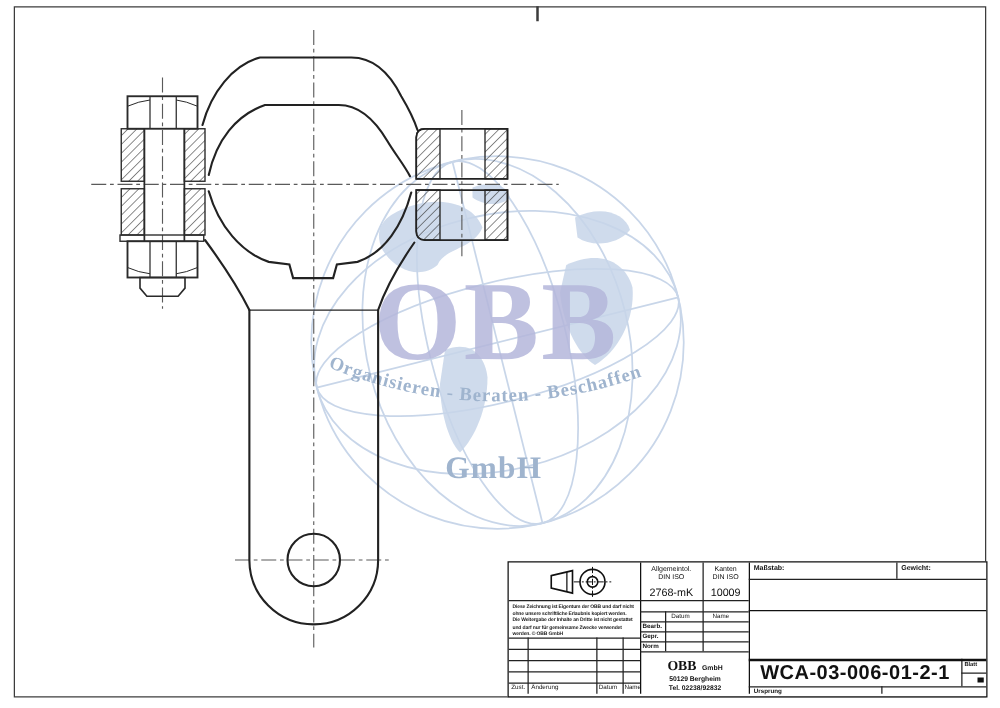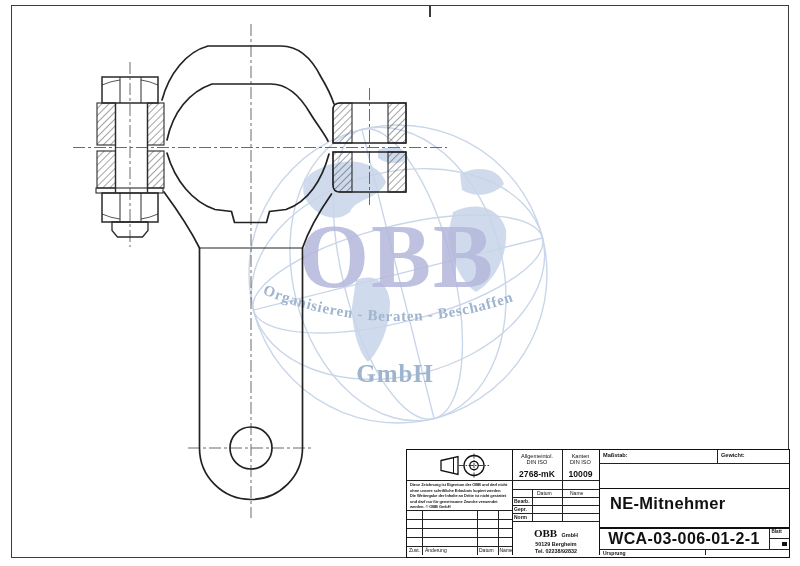--- a/index.html
+++ b/index.html
@@ -15,21 +15,21 @@
   #drawing{left:0;top:0;width:800px;height:566px;z-index:1;}
   
   #titleblock{left:406px;top:449px;width:384px;height:109px;border:1.8px solid #111;
               box-sizing:border-box;background:#fff;z-index:2;}
   .v{position:absolute;width:1px;background:#222;}
   .h{position:absolute;height:1px;background:#222;}
   .thick{background:#111;}
   .lbl{position:absolute;font-size:5px;line-height:5px;color:#111;white-space:nowrap;}
   .lbl-b{font-weight:bold;}
   .tolh{position:absolute;font-size:5.6px;line-height:6.4px;text-align:center;white-space:nowrap;}
-  .tolv{position:absolute;font-size:8.6px;font-weight:bold;text-align:center;white-space:nowrap;}
+  .tolv{position:absolute;font-size:8.6px;font-weight:normal;text-align:center;white-space:nowrap;}
   #disclaimer{position:absolute;left:3px;top:32px;width:100px;font-size:4px;line-height:5.6px;
               letter-spacing:-0.1px;color:#1a1a1a;font-weight:bold;}
   #part-title{position:absolute;left:203px;top:44px;font-size:16.5px;font-weight:bold;letter-spacing:0.3px;}
   #dwg-number{position:absolute;left:192px;top:80px;width:170px;text-align:center;font-size:16px;font-weight:bold;letter-spacing:0.4px;}
   #company{position:absolute;left:106px;top:73px;width:86px;text-align:center;}
   #company .co-name{font-family:"Liberation Serif",serif;font-weight:bold;font-size:11px;line-height:10px;}
   #company .co-suffix{font-size:5.5px;font-weight:bold;}
   #company .co-line{font-size:5.4px;line-height:6.6px;font-weight:bold;}
   #blatt-square{position:absolute;left:375px;top:92px;width:5px;height:4px;background:#111;}
 </style>
@@ -210,18 +210,17 @@
 
   <div id="company">
     <div><span class="co-name">OBB</span>
          <span class="co-suffix">GmbH</span></div>
     <div class="co-line">50129 Bergheim</div>
     <div class="co-line">Tel. 02238/92832</div>
   </div>
 
   <span class="lbl lbl-b" style="left:196px;top:3px;font-size:5.6px;">Maßstab:</span>
   <span class="lbl lbl-b" style="left:314px;top:3px;font-size:5.6px;">Gewicht:</span>
-  <div id="part-title">NE-Mitnehmer</div>
   <div id="dwg-number">WCA-03-006-01-2-1</div>
   <span class="lbl" style="left:364.5px;top:79px;font-size:4.6px;font-weight:bold;">Blatt</span>
   <div id="blatt-square"></div>
   <span class="lbl lbl-b" style="left:196px;top:100.5px;">Ursprung</span>
 </div>
 
 </body></html>

